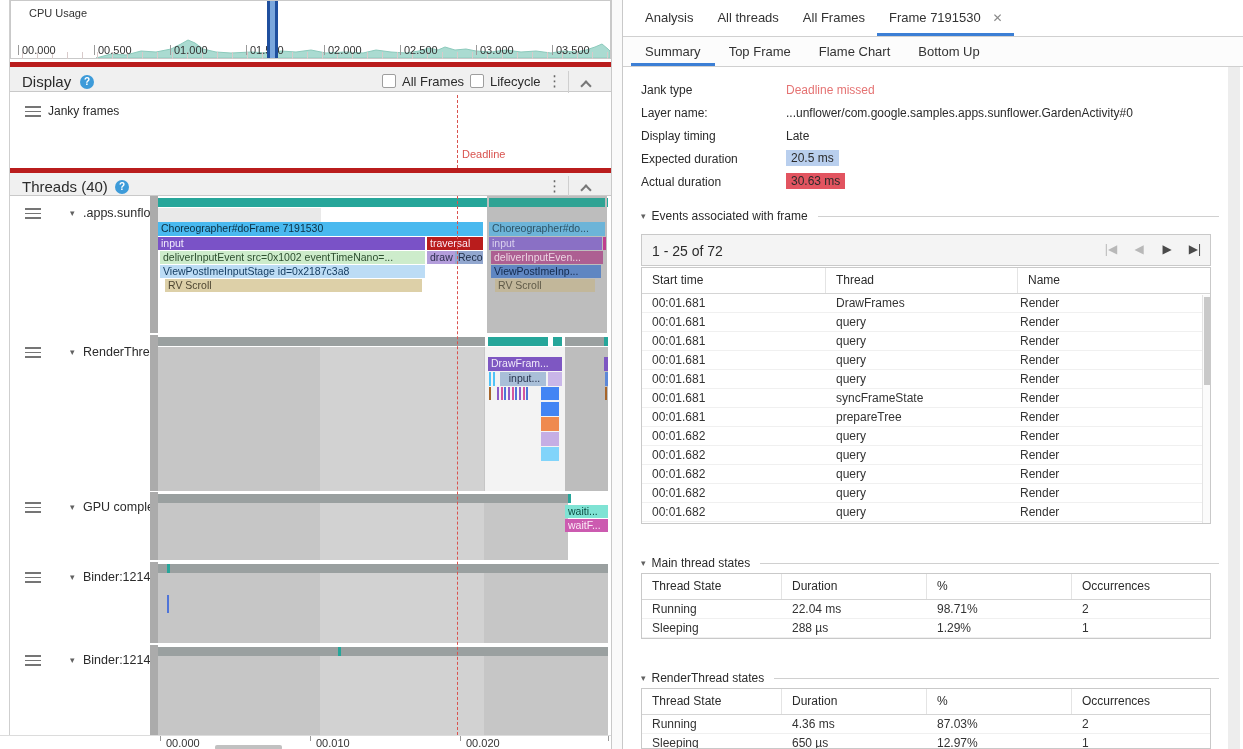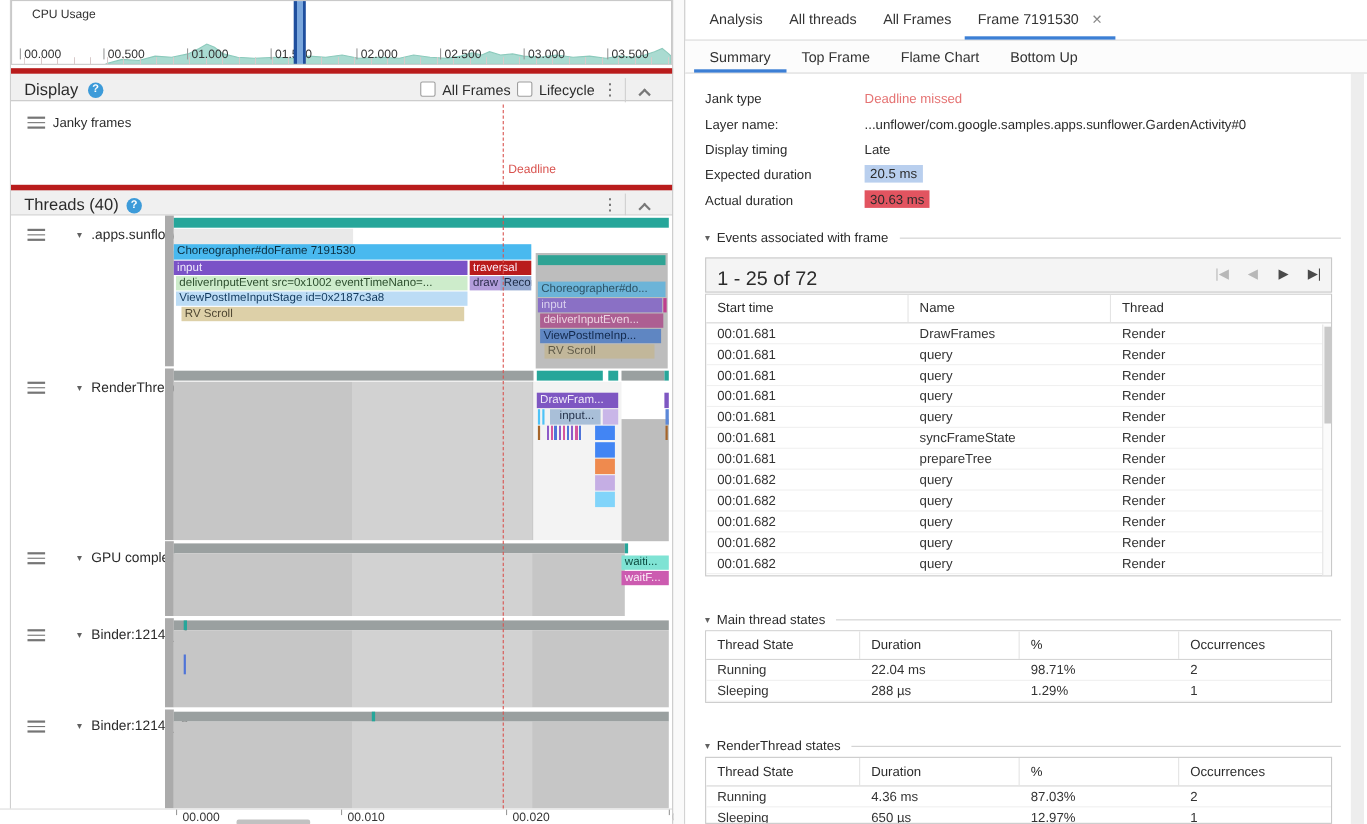--- a/index.html
+++ b/index.html
@@ -61,21 +61,21 @@
   
   .deadline-seg { width:0; border-left:1px dashed #d9534f; z-index:40; }
   .deadline-label { left:462px; top:148px; font-size:11px; color:#d9534f; z-index:40; }
 
   
   .t-row { left:0; width:612px; background:#fff; }
   .t-strip { position:absolute; left:150px; top:0; width:8px; background:#ababab; }
   .state-bar { position:absolute; height:9px; top:2px; }
   .gray-body { position:absolute; background:#c6c6c6; }
   .light-band { position:absolute; background:rgba(255,255,255,0.22); }
-  .dim-zone { position:absolute; background:#bdbdbd;margin-top:34px; }
+  .dim-zone { position:absolute; background:#bdbdbd; }
   .bar { position:absolute; font-size:10.5px; line-height:13px; padding-left:3px;
     white-space:nowrap; overflow:hidden; }
   .thread-name { position:absolute; font-size:12.5px; color:#2b2b2b; white-space:nowrap; }
 
   
   .axis { left:0; top:735px; width:612px; height:14px; background:#fff; border-top:1px solid #dcdcdc; }
   .axis-tick { position:absolute; top:0; width:1px; height:5px; background:#9a9a9a; }
   .axis-label { position:absolute; top:1px; font-size:11px; color:#333; }
   .h-scroll-thumb { position:absolute; left:215px; top:9px; width:67px; height:5px;
     background:#c1c1c1; border-radius:2px; }
@@ -101,21 +101,21 @@
   .chip-blue { background:#b9cfee; padding:1px 5px; }
   .chip-red { background:#e25460; padding:1px 5px; }
 
   .sec2-header { position:absolute; left:18px; width:578px; display:flex; align-items:center; }
   .sec2-header .tri { margin-right:6px; }
   .sec2-title { font-size:12px; color:#2b2b2b; white-space:nowrap; }
   .sec2-line { flex:1; border-top:1px solid #d0d0d0; margin-left:10px; }
 
   .pagination { position:absolute; left:18px; width:570px; height:32px;
     border:1px solid #c9c9c9; background:#f4f4f4; }
-  .pag-text { position:absolute; left:10px; top:8px; font-size:18px; color:#2b2b2b; }
+  .pag-text { position:absolute; left:10px; top:8px; font-size:14px; color:#2b2b2b; }
   .pag-icons { position:absolute; right:8px; top:7px; display:flex; gap:14px; font-size:12px; }
   .pag-icons span { width:14px; text-align:center; }
   .pag-disabled { color:#b8b8b8; }
   .pag-enabled { color:#4a4a4a; }
 
   .dtable { position:absolute; left:18px; width:570px; border:1px solid #c9c9c9; background:#fff; }
   .thead { display:flex; height:26px; border-bottom:1px solid #d5d5d5; background:#fff; }
   .thead .tcell { font-size:12px; color:#2b2b2b; line-height:25px; padding-left:10px;
     border-right:1px solid #e4e4e4; white-space:nowrap; overflow:hidden; }
   .thead .tcell:last-child { border-right:none; }
@@ -358,22 +358,22 @@
           <span class="pag-disabled">|◀</span>
           <span class="pag-disabled">◀</span>
           <span class="pag-enabled">▶</span>
           <span class="pag-enabled">▶|</span>
         </div>
       </div>
 
       <div class="dtable" style="top:200px;height:257px">
         <div class="thead">
             <div class="tcell" style="width: 184px;">Start time</div>
+            <div class="tcell" style="width: 192px;">Thread</div>
             <div class="tcell" style="width: 184px;">Name</div>
-            <div class="tcell" style="width: 192px;">Thread</div>
           </div>
         <div class="tbody">
             <div class="trow">
               <div class="tcell" style="width: 184px;">00:01.681</div>
               <div class="tcell" style="width: 184px;">DrawFrames</div>
               <div class="tcell" style="width: 192px;">Render</div>
             </div>
             <div class="trow">
               <div class="tcell" style="width: 184px;">00:01.681</div>
               <div class="tcell" style="width: 184px;">query</div>

